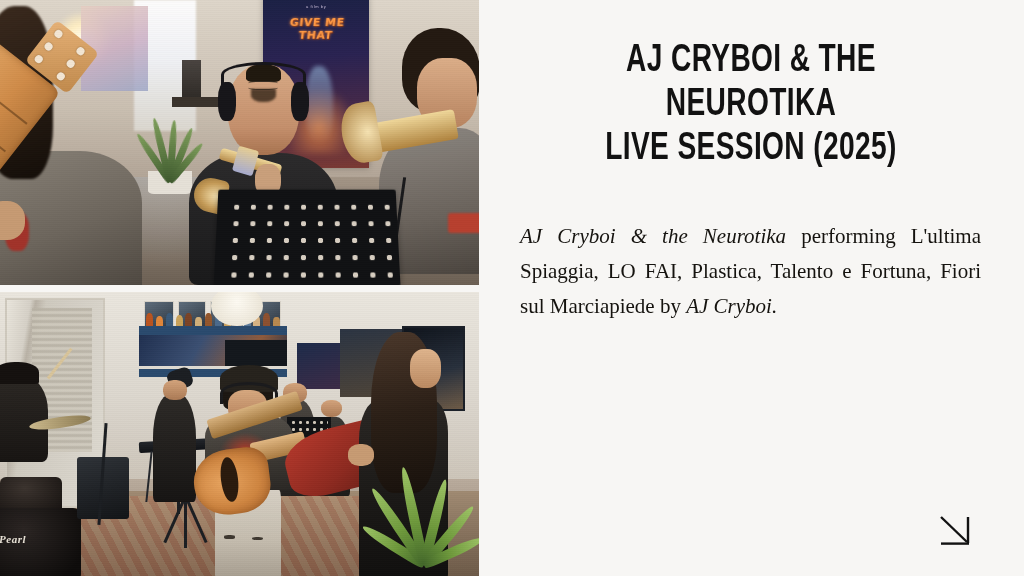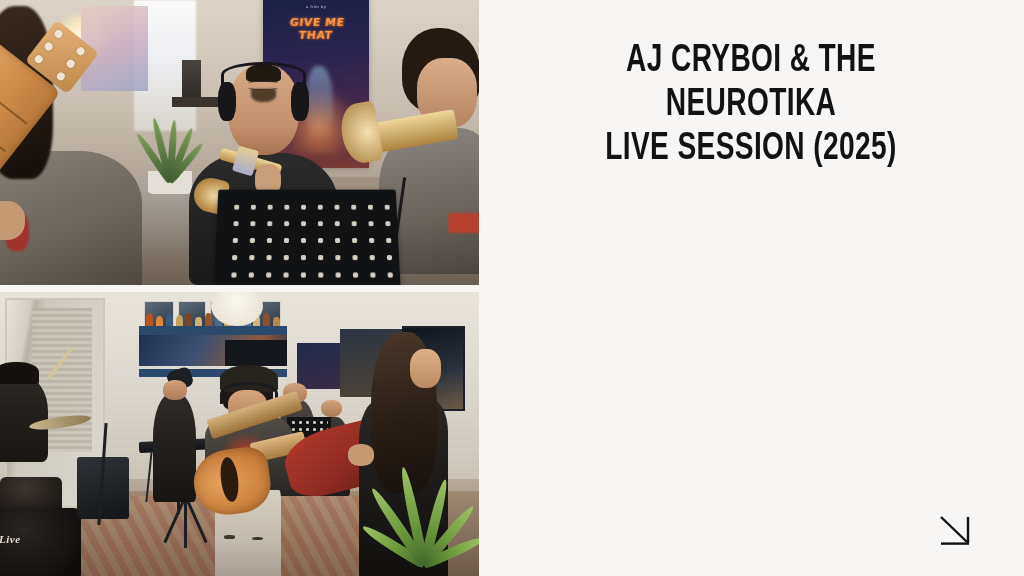--- a/index.html
+++ b/index.html
@@ -785,21 +785,21 @@
         <div class="b-poster-r2"></div>
         <div class="b-poster-r3"></div>
 
         <div class="b-drummer">
           <div class="cap"></div>
         </div>
         <div class="b-stick"></div>
         <div class="b-cymbal"></div>
         <div class="b-drum2"></div>
         <div class="b-drum1">
-          <b>Live</b>
+          <b>Pearl</b>
         </div>
         <div class="b-speaker"></div>
         <div class="b-mic-stand2"></div>
 
         <div class="b-keys"></div>
         <div class="b-keys-legs"></div>
         <div class="b-mic1"></div>
         <div class="b-mic-stand1"></div>
         <div class="b-tripod">
           <i></i>
@@ -856,20 +856,23 @@
         <div class="grain"></div>
       </div>
     </div>
   </div>
 
   <div class="panel">
 
     <div class="title">AJ Cryboi &amp; the Neurotika
 Live Session (2025)</div>
 
+    <div class="body-text">
+      <em>AJ Cryboi &amp; the Neurotika</em><span> performing L'ultima Spiaggia, LO FAI, Plastica, Talento e Fortuna, Fiori sul Marciapiede by </span><em>AJ Cryboi.</em>
+    </div>
 
     <svg class="arrow" viewBox="0 0 34 32">
       <line x1="2" y1="2" x2="28" y2="27" stroke="#121212" stroke-width="2.4"></line>
       <line x1="29" y1="2" x2="29" y2="28" stroke="#121212" stroke-width="2.4"></line>
       <line x1="2" y1="28.6" x2="30" y2="28.6" stroke="#121212" stroke-width="2.4"></line>
     </svg>
   </div>
 
 </div>
 

